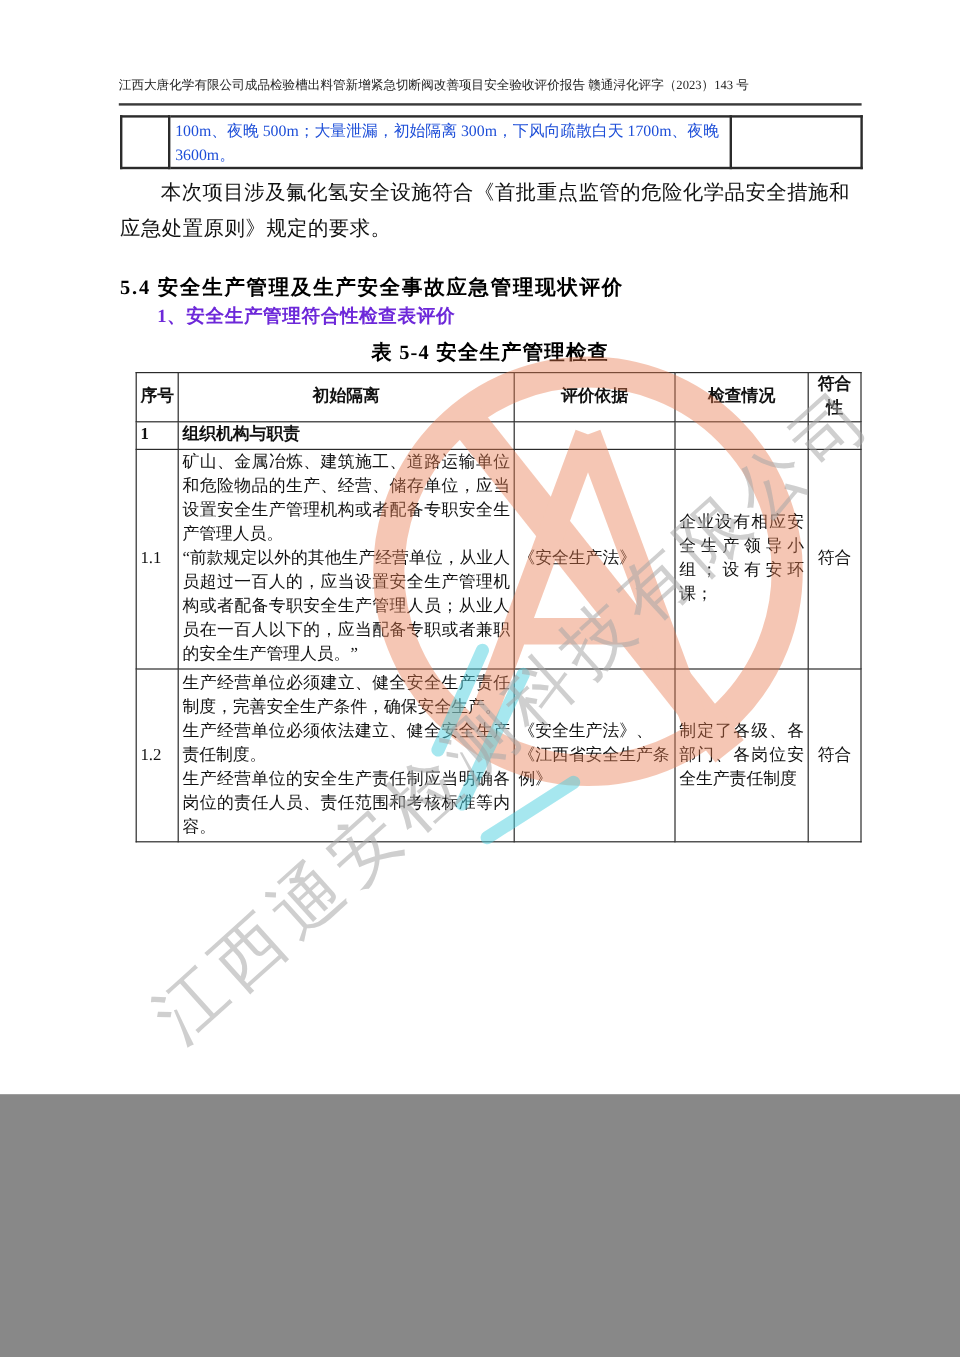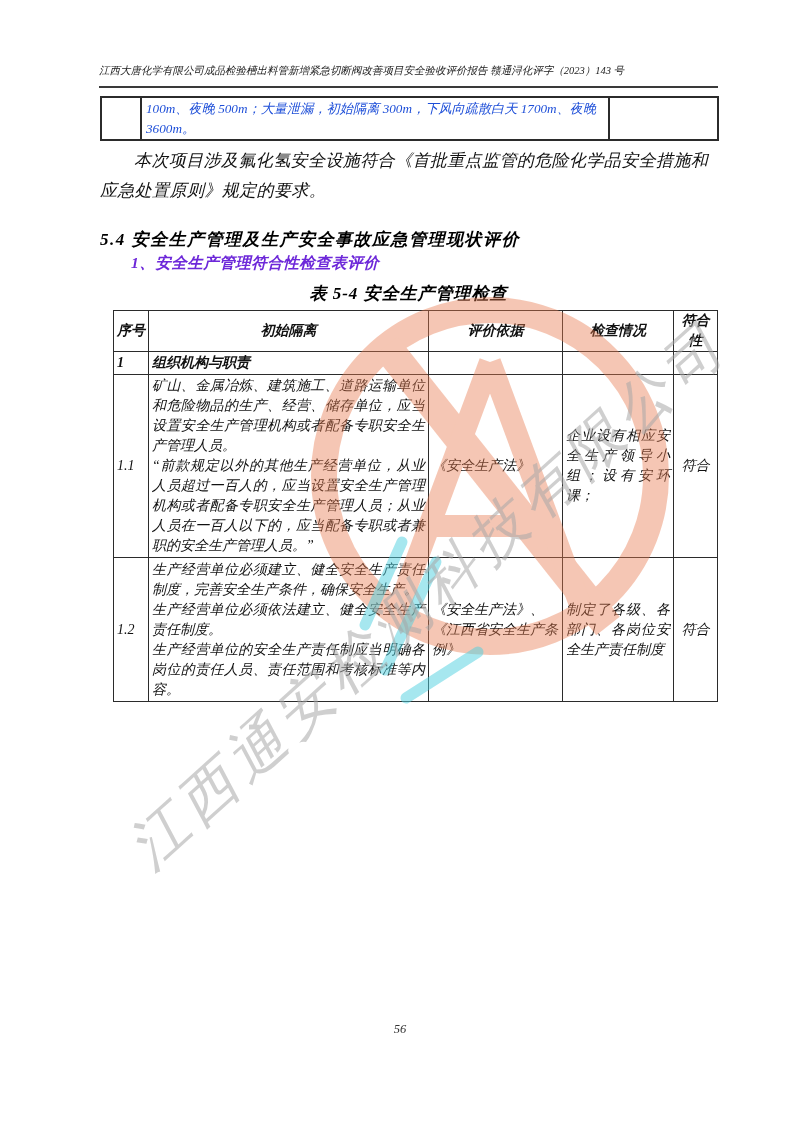--- a/index.html
+++ b/index.html
@@ -1,18 +1,18 @@
 <!DOCTYPE html>
 <html><head>
 <meta charset="utf-8">
 <style>
   html,body{margin:0;padding:0;background:#888;}
   .page{
-    position:relative;width:800px;height:1131px;margin:0 auto;background:#ffffff;
-    font-family:"Liberation Serif","DejaVu Serif",serif;color:#1a1a1a;overflow:hidden;font-style:italic;
+    position:relative;width:800px;height:912px;margin:0 auto;background:#ffffff;
+    font-family:"Liberation Serif","DejaVu Serif",serif;color:#1a1a1a;overflow:hidden;
   }
   
   .doc-header{
     position:absolute;top:64px;left:99px;width:619px;height:22px;
     font-size:10.5px;white-space:nowrap;border-bottom:2px solid #3a3a3a;
     color:#222;letter-spacing:0px;
   }
   
   .frag-table{
     position:absolute;top:96px;left:100px;width:617px;height:44px;

